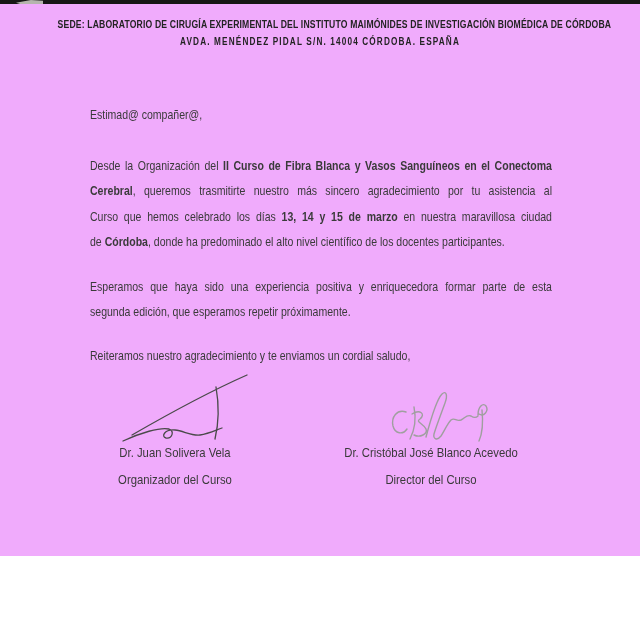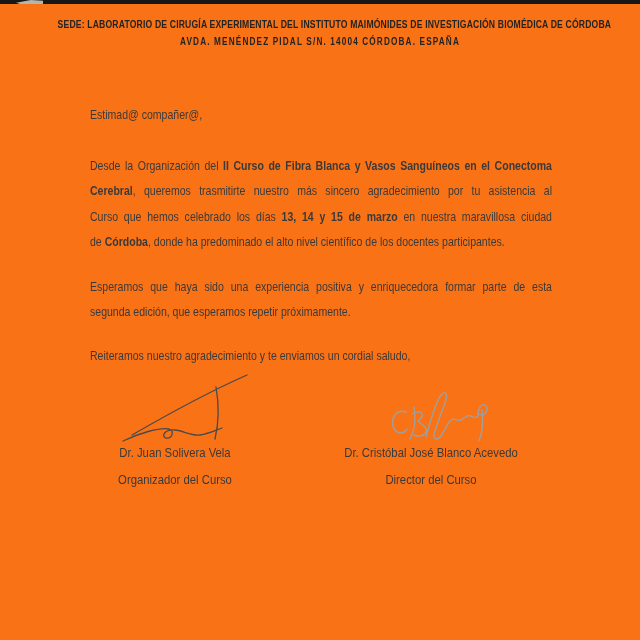--- a/index.html
+++ b/index.html
@@ -5,22 +5,22 @@
   html, body { margin: 0; padding: 0; }
   body {
     width: 640px; height: 640px;
     background: #ffffff;
     font-family: "Liberation Sans", sans-serif;
     position: relative;
     overflow: hidden;
   }
   #page {
     position: absolute; inset: 0;
-    width: 640px; height: 640px;
-    background: #f97316;
+    width: 640px; height: 556px;
+    background: #f0abfc;
   }
 
   
   .top-strip {
     position: absolute; left: 0; top: 0;
     width: 640px; height: 4px;
     background: #171715;
   }
   .strip-wedge {
     position: absolute; left: 16px; top: 0;

